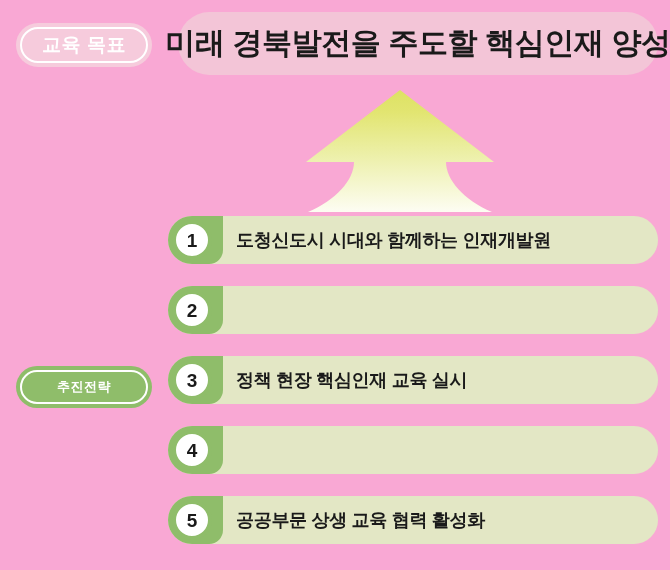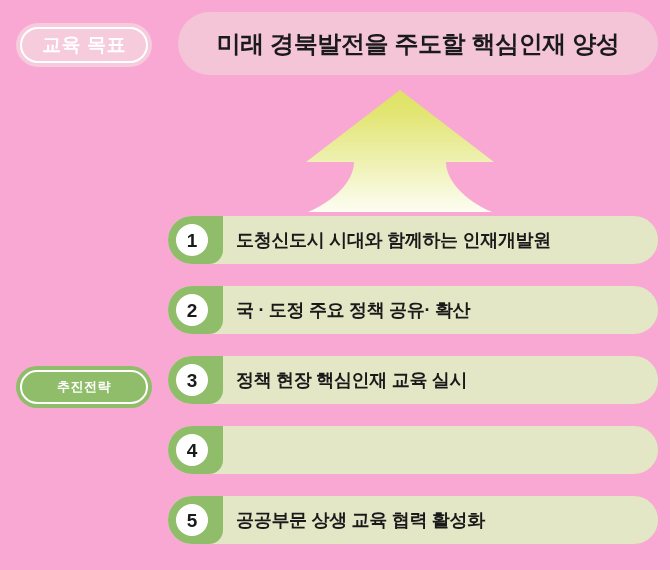--- a/index.html
+++ b/index.html
@@ -64,21 +64,21 @@
     height: 63px;
     background: #f3c5d7;
     border-radius: 32px;
     display: flex;
     align-items: center;
     justify-content: center;
     box-sizing: border-box;
   }
   .title-bar .title-text {
     color: #1a1a1a;
-    font-size: 24px;
+    font-size: 30px;
     font-weight: bold;
     letter-spacing: -0.4px;
     white-space: nowrap;
   }
 
   
   .arrow-wrap {
     position: absolute;
     left: 280px;
     top: 84px;
@@ -239,21 +239,20 @@
       </div>
       <div class="row-text">도청신도시 시대와 함께하는 인재개발원</div>
     </div>
 
     <div class="row">
       <div class="row-body"></div>
       <div class="row-cap"></div>
       <div class="row-num-circle">
         <span class="num">2</span>
       </div>
-      <div class="row-text">국 · 도정 주요 정책 공유· 확산</div>
     </div>
 
     <div class="row">
       <div class="row-body"></div>
       <div class="row-cap"></div>
       <div class="row-num-circle">
         <span class="num">3</span>
       </div>
       <div class="row-text">정책 현장 핵심인재 교육 실시</div>
     </div>

